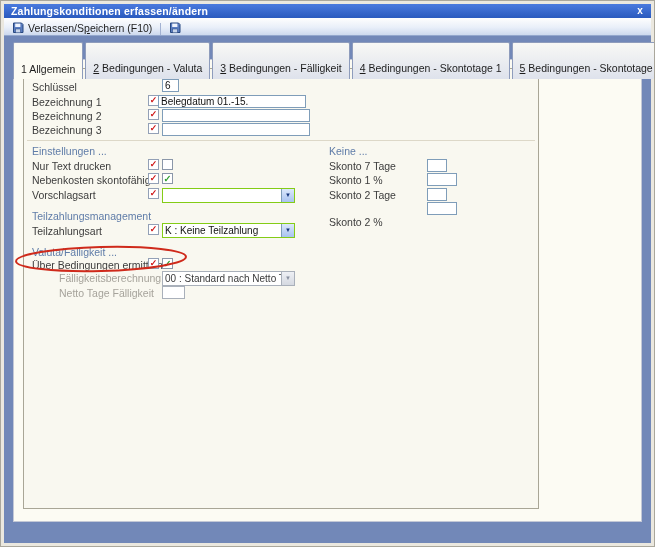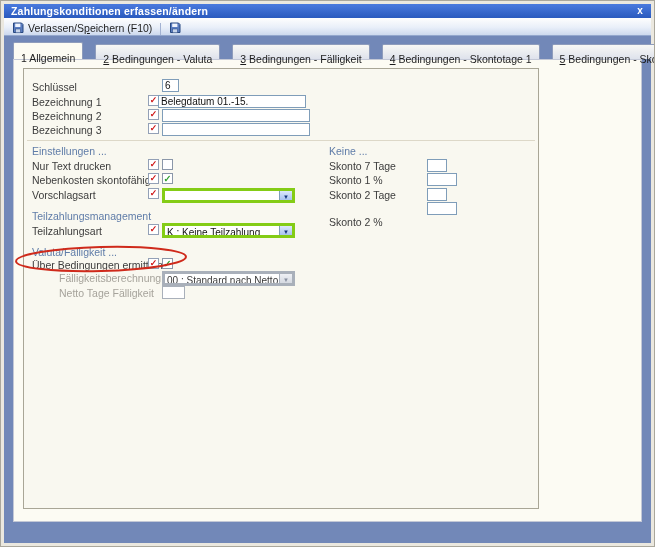--- a/index.html
+++ b/index.html
@@ -23,23 +23,23 @@
              border-bottom:1px solid #93a7cd; display:flex; align-items:flex-end; padding:0 4px; }
   .tbtn { display:flex; align-items:center; gap:4px; height:15px; padding:0 4px;
           font-size:10.5px; color:#1e1e1e; }
   .tbtn .key { text-decoration:underline; }
   .tsep { width:1px; height:12px; background:#a3b2d2; margin:0 4px; }
 
   
   .content { position:absolute; left:3px; top:35px; right:3px; bottom:3px; background:#7288b8; }
 
   .tabstrip { position:absolute; left:9px; top:6px; display:flex; align-items:flex-end; z-index:3; }
-  .tab { height:15px; line-height:15px; padding:7px 7px; font-size:10.5px; color:#1c1c1c;
+  .tab { height:15px; line-height:15px; padding:18px 7px; font-size:10.5px; color:#1c1c1c;
          background:linear-gradient(180deg,#f8f8f5,#dee2ec); border:1px solid #8e9cbc;
-         border-bottom:none; border-radius:2px 2px 0 0; margin-right:12px; white-space:nowrap; }
+         border-bottom:none; border-radius:2px 2px 0 0; margin-right:2px; white-space:nowrap; }
   .tab .key { text-decoration:underline; }
   .tab.active { height:17px; line-height:17px; background:#fcfbf3; }
 
   .tabpage { position:absolute; left:9px; top:23px; width:629px; height:463px;
              background:#fcfbf3; border:1px solid #c3c8d6; z-index:2; }
 
   .groupbox { position:absolute; left:9px; top:8px; width:516px; height:441px;
               background:#f9f8f0; border:1px solid #a9a696; }
 
   .lbl { position:absolute; font-size:10.5px; color:#3c3c3c; white-space:nowrap; }
@@ -49,21 +49,21 @@
   .txt { position:absolute; height:13px; border:1px solid #7f9db9; background:#fff;
          font-size:10px; font-family:"Liberation Sans",sans-serif; padding:0 2px; color:#111; }
 
   .mini { position:absolute; width:11px; height:11px; background:#fff; border:1px solid #93a0b6;
           color:#cf1616; font-size:9px; line-height:9px; text-align:center; font-weight:bold;
           cursor:default; }
 
   .chk { position:absolute; width:11px; height:11px; background:#fff; border:1px solid #8b97a9;
          font-size:9.5px; line-height:10px; text-align:center; color:#2d9e2d; font-weight:bold; }
 
-  .combo { position:absolute; height:15px; width:133px; border:3px solid #84cc16;
+  .combo { position:absolute; height:15px; width:133px; border:1px solid #84cc16;
            background:#fff; display:flex; }
   .combo .val { flex:1; font-size:10px; line-height:13px; padding:0 2px; color:#111;
                 overflow:hidden; white-space:nowrap; }
   .combo .arrow { width:13px; background:linear-gradient(180deg,#dce8fb,#a9c3f0);
                   border-left:1px solid #7f9db9; color:#17377e; font-size:6px;
                   line-height:13px; text-align:center; }
   .combo.disabled { border-color:#a9b0ba; }
   .combo.disabled .val { color:#3a3a3a; }
   .combo.disabled .arrow { background:linear-gradient(180deg,#eef0f4,#d5d9e1);
                            color:#8890a0; border-left-color:#a9b0ba; }

